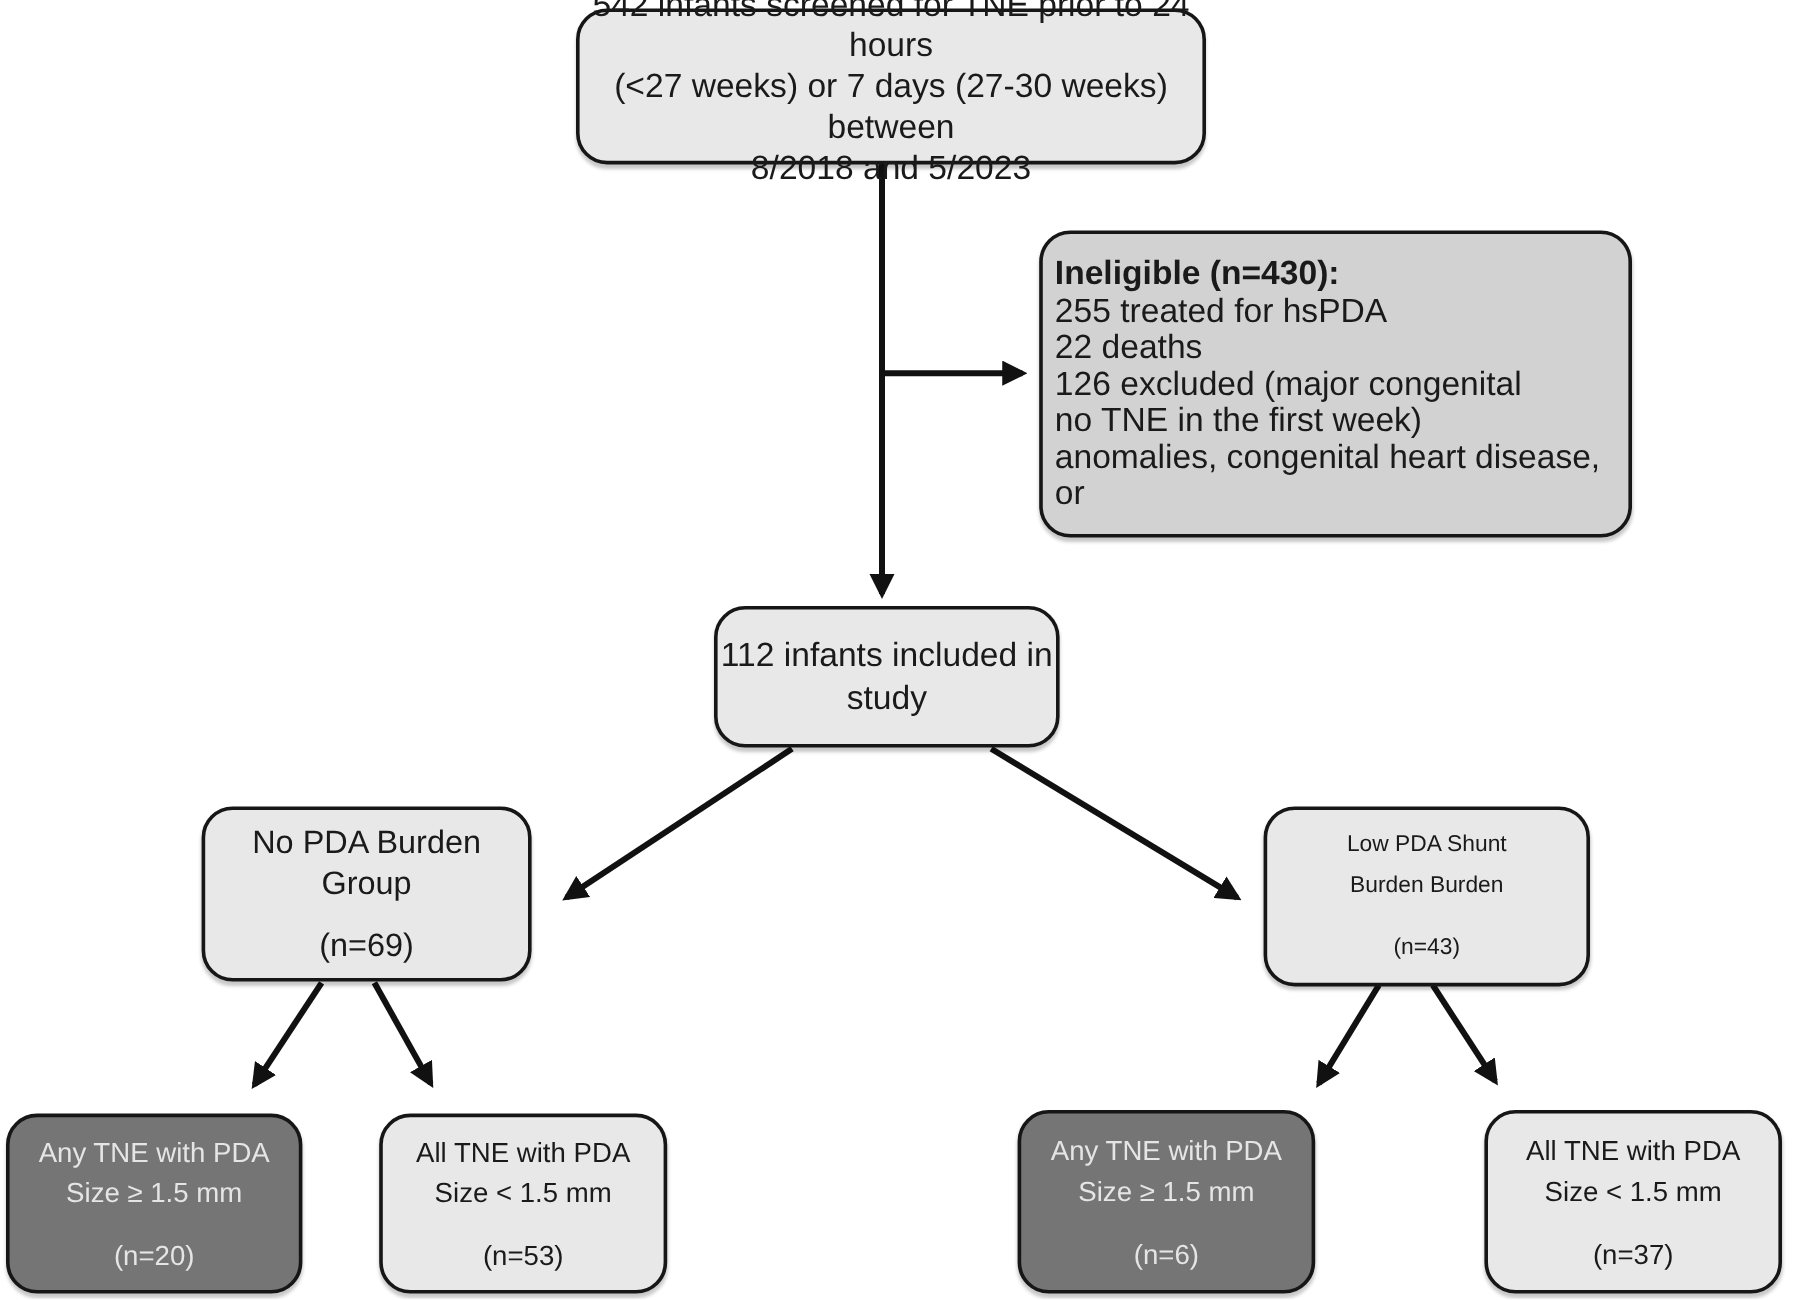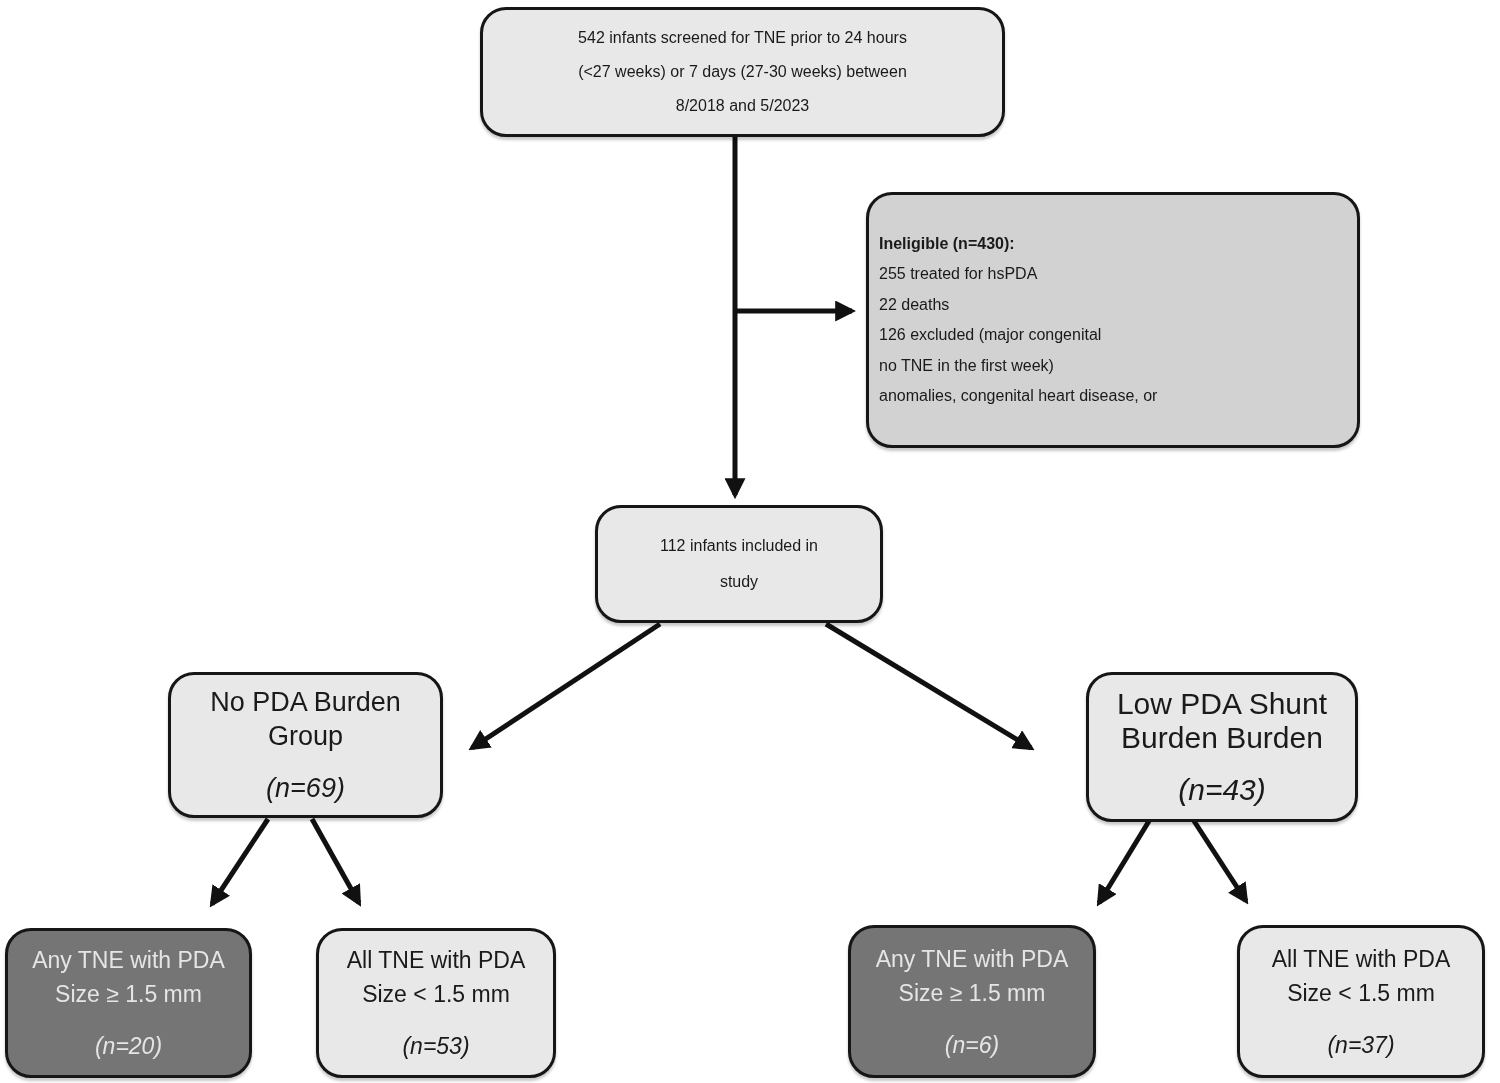--- a/index.html
+++ b/index.html
@@ -30,43 +30,43 @@
     position: absolute;
     box-sizing: border-box;
     border: 3px solid #161616;
     border-radius: 26px;
     background: #e8e8e8;
     display: flex;
     flex-direction: column;
     justify-content: center;
     align-items: center;
     text-align: center;
-    font-size: 16px;
+    font-size: 28px;
     line-height: 34px;
     box-shadow: 0 3px 3px rgba(0,0,0,0.22);
   }
   .box--medium { background: #d2d2d2; }
   .box--dark   { background: #757575; color: #e5e5e5; }
 
   .box--screened  { left: 480px;  top: 7px;   width: 525px; height: 130px; }
   .box--ineligible{
     left: 866px;  top: 192px; width: 494px; height: 256px;
     align-items: flex-start; text-align: left;
     padding: 0 10px; line-height: 30.5px;
   }
   .box--included  { left: 595px;  top: 505px; width: 288px; height: 118px; line-height: 36px; }
   .box--no-burden { left: 168px;  top: 672px; width: 275px; height: 146px; font-size: 27px; }
-  .box--low-burden{ left: 1086px; top: 672px; width: 272px; height: 150px; font-size: 30px; }
+  .box--low-burden{ left: 1053px; top: 672px; width: 272px; height: 150px; font-size: 19px; }
   .box--no-any    { left: 5px;    top: 928px; width: 247px; height: 150px; font-size: 23px; }
   .box--no-all    { left: 316px;  top: 928px; width: 240px; height: 150px; font-size: 23px; }
   .box--low-any   { left: 848px;  top: 925px; width: 248px; height: 153px; font-size: 23px; }
   .box--low-all   { left: 1237px; top: 925px; width: 248px; height: 153px; font-size: 23px; }
 
   .heading { font-weight: bold; }
-  .n-label { margin-top: 18px; font-style: italic; }
+  .n-label { margin-top: 18px; }
 </style>
 </head>
 <body>
 
 <div id="canvas">
 
   <svg id="arrow-layer" viewBox="0 0 1500 1083" xmlns="http://www.w3.org/2000/svg">
     <defs>
       <marker id="ah" viewBox="0 0 10 10" refX="8" refY="5" markerWidth="4.2" markerHeight="4.2" orient="auto-start-reverse">
         <path d="M0,0 L10,5 L0,10 z" fill="#111111"></path>

